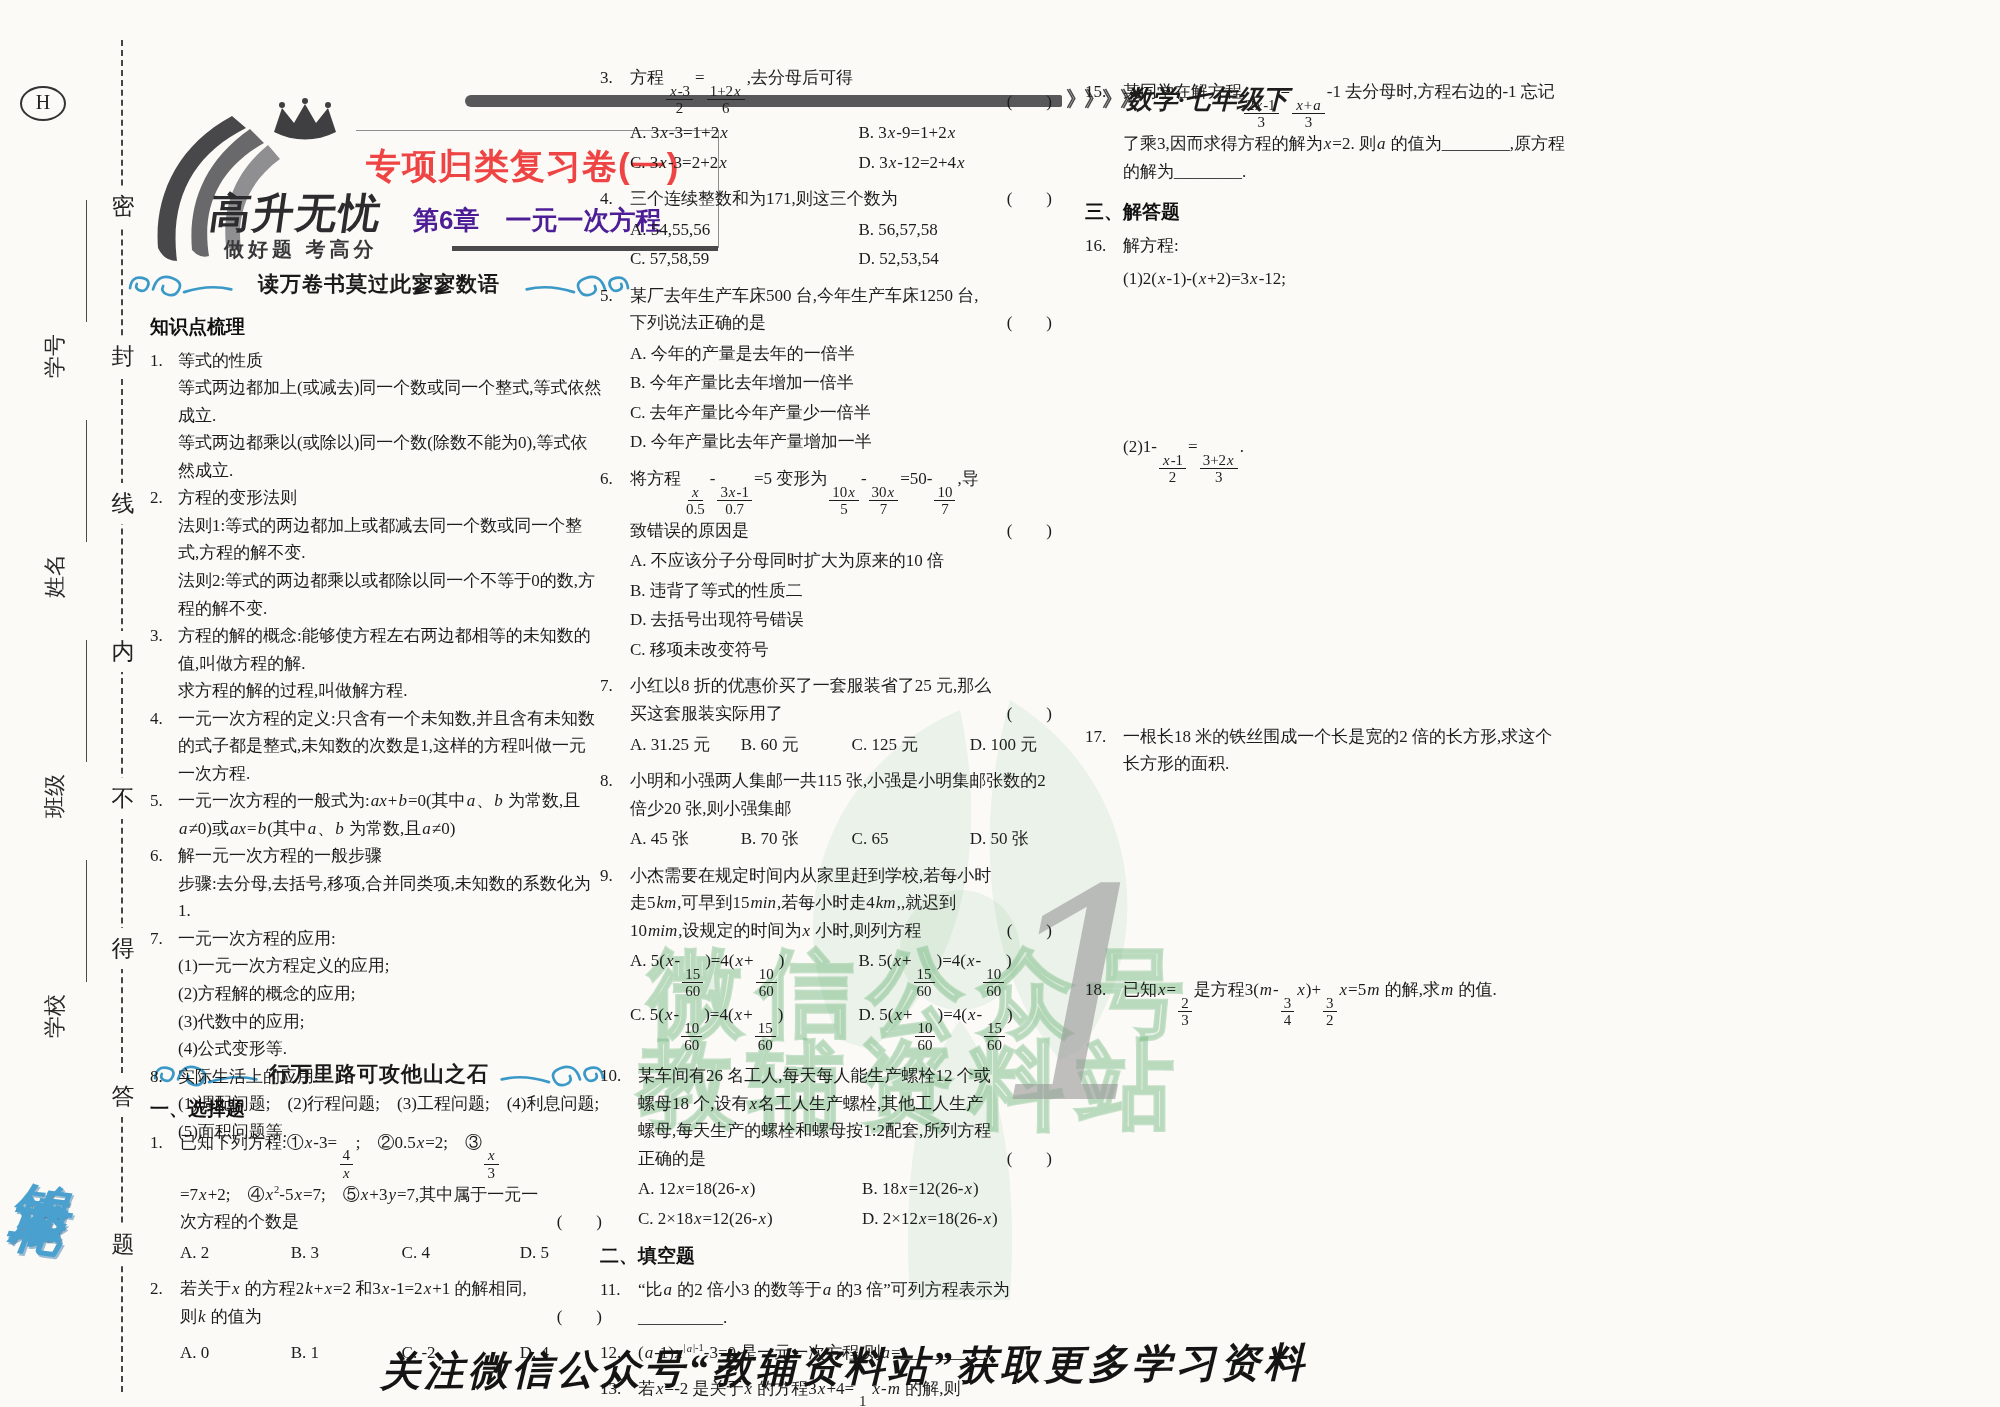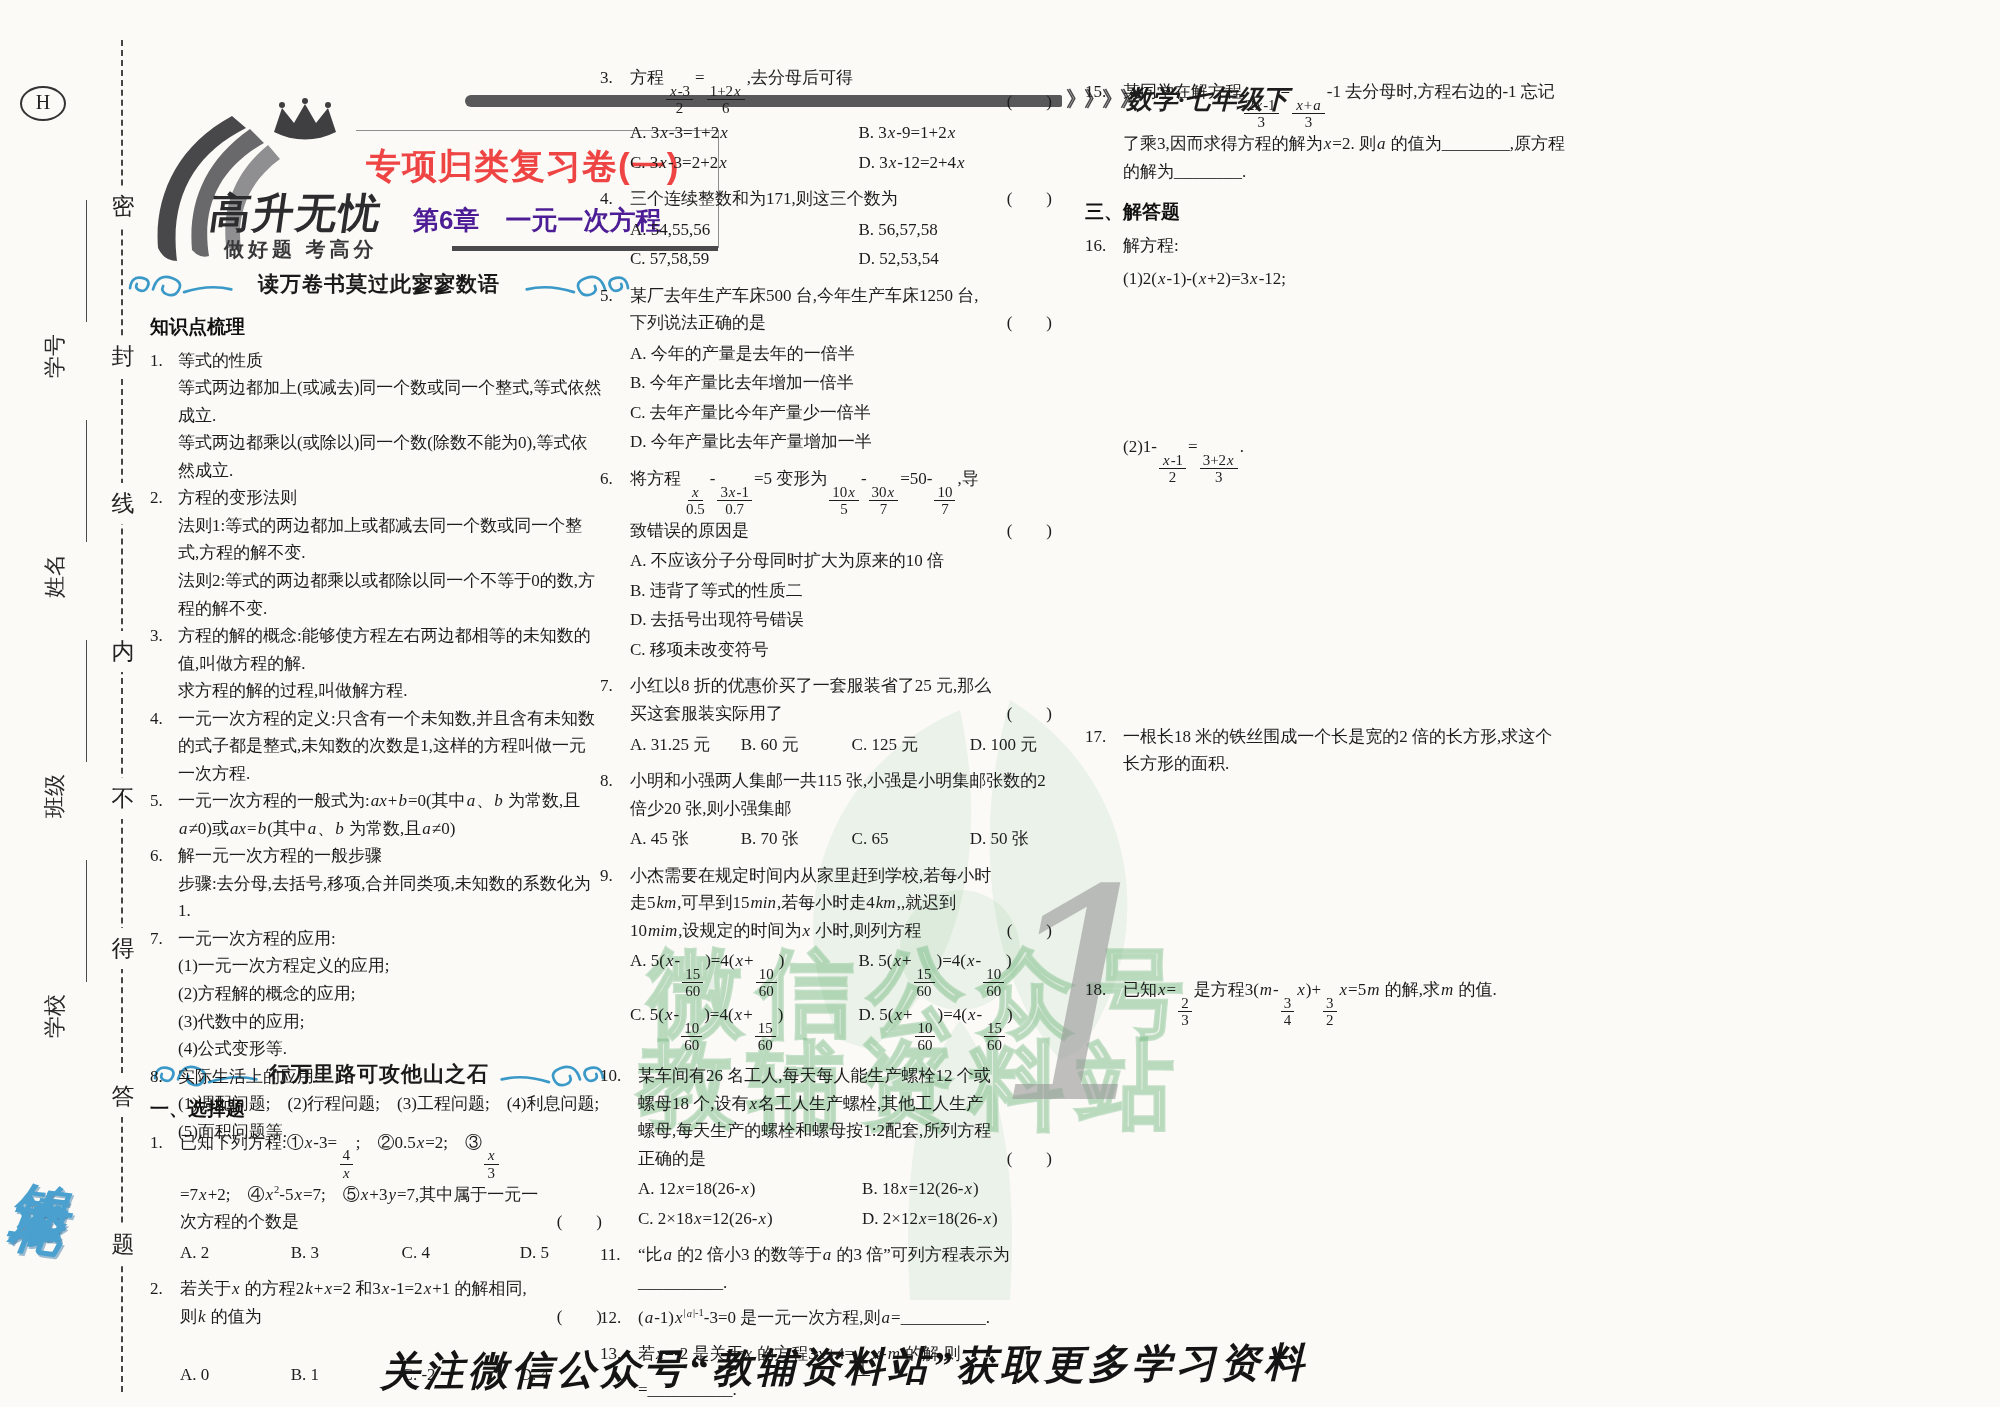--- a/index.html
+++ b/index.html
@@ -247,21 +247,21 @@
         <div class="opts c4">
           <div class="opt">A. 2</div>
           <div class="opt">B. 3</div>
           <div class="opt">C. 4</div>
           <div class="opt">D. 5</div>
         </div>
       </div>
       <div class="q">
         <span class="qn">2.</span>
         <div class="qt haspar">若关于<i>x</i> 的方程2<i>k</i>+<i>x</i>=2 和3<i>x</i>-1=2<i>x</i>+1 的解相同,则<i>k</i> 的值为<span class="paren">(        )</span></div>
-        <div class="opts c4" style="margin-top: 30px;">
+        <div class="opts c4" style="margin-top: 8px;">
           <div class="opt">A. 0</div>
           <div class="opt">B. 1</div>
           <div class="opt">C. -2</div>
           <div class="opt">D. 4</div>
         </div>
       </div>
     </div>
   <div id="col2" class="col">
       <div class="q">
         <span class="qn">3.</span>
@@ -381,20 +381,21 @@
       <div class="q wide">
         <span class="qn">10.</span>
         <div class="qt haspar">某车间有26 名工人,每天每人能生产螺栓12 个或螺母18 个,设有<i>x</i>名工人生产螺栓,其他工人生产螺母,每天生产的螺栓和螺母按1:2配套,所列方程正确的是<span class="paren">(        )</span></div>
         <div class="opts c2">
           <div class="opt">A. 12<i>x</i>=18(26-<i>x</i>)</div>
           <div class="opt">B. 18<i>x</i>=12(26-<i>x</i>)</div>
           <div class="opt">C. 2×18<i>x</i>=12(26-<i>x</i>)</div>
           <div class="opt">D. 2×12<i>x</i>=18(26-<i>x</i>)</div>
         </div>
       </div>
+      <div class="sec-h">二、填空题</div>
       <div class="q wide">
         <span class="qn">11.</span>
         <div class="qt">“比<i>a</i> 的2 倍小3 的数等于<i>a</i> 的3 倍”可列方程表示为__________.</div>
       </div>
       <div class="q wide">
         <span class="qn">12.</span>
         <div class="qt">(<i>a</i>-1)<i>x</i><sup>|<i>a</i>|-1</sup>-3=0 是一元一次方程,则<i>a</i>=__________.</div>
       </div>
       <div class="q wide">
         <span class="qn">13.</span>

